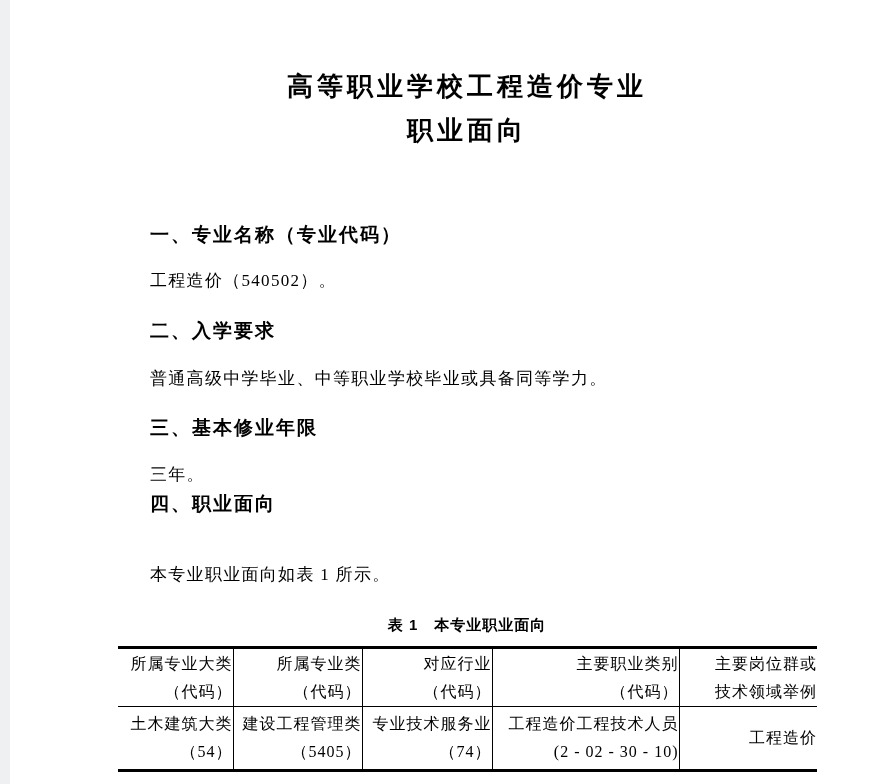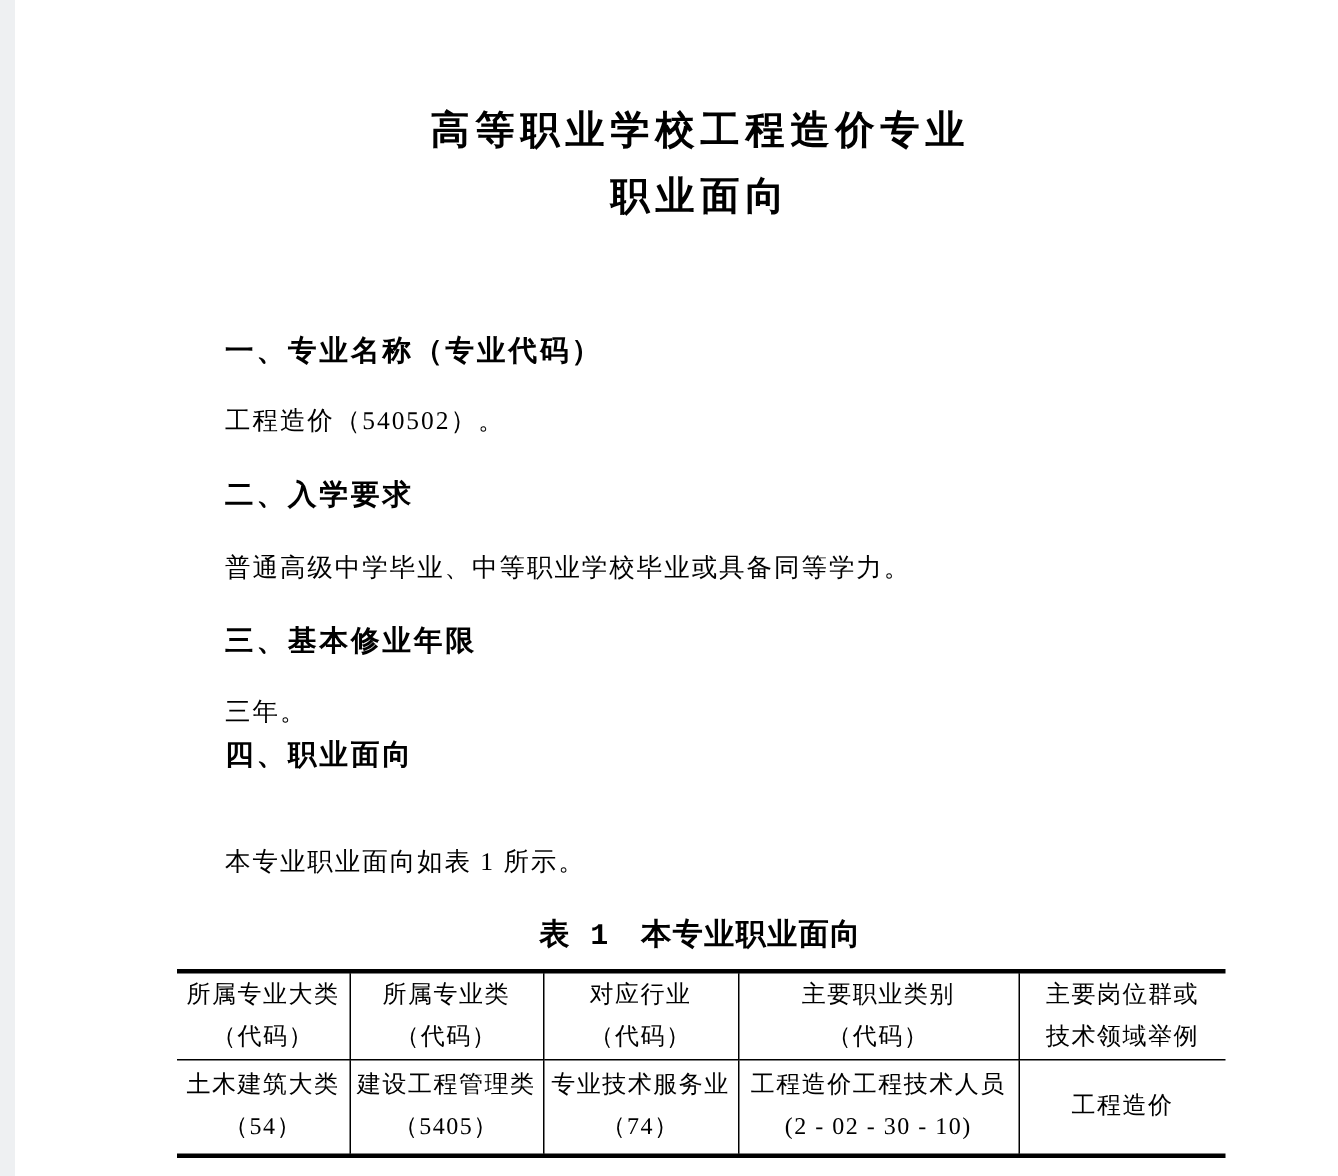--- a/index.html
+++ b/index.html
@@ -63,40 +63,40 @@
   .b2 { top: 366px; }
   .h3 { top: 415px; }
   .b3 { top: 462px; }
   .h4 { top: 491px; }
   .b4 { top: 562px; }
   .tbl-caption {
     position: absolute;
     left: 32px; top: 613px;
     width: 850px;
     text-align: center;
-    font-family: Liberation Mono, monospace;
+    font-family: Liberation Sans, sans-serif;
     font-weight: bold;
-    font-size: 20px;
+    font-size: 15px;
     line-height: 24px;
     letter-spacing: 1px;
   }
   table.career {
     position: absolute;
     left: 108px; top: 646px;
     width: 699px;
     border-collapse: collapse;
     table-layout: fixed;
     border-top: 3px solid #000000;
     border-bottom: 3px solid #000000;
     font-size: 16px;
     letter-spacing: 1px;
   }
   table.career th, table.career td {
     font-weight: normal;
-    text-align: center;
+    text-align: right;
     vertical-align: middle;
     padding: 0;
   }
   table.career th { height: 57px; border-bottom: 1px solid #000000; }
   table.career td { height: 62px; }
   table.career th:not(:last-child),
   table.career td:not(:last-child) { border-right: 1px solid #000000; }
   .cell-line { line-height: 28px; }
   td.left-cell { text-align: left; padding-left: 10px; }
   td.left-cell .cell-line { line-height: 28px; }

